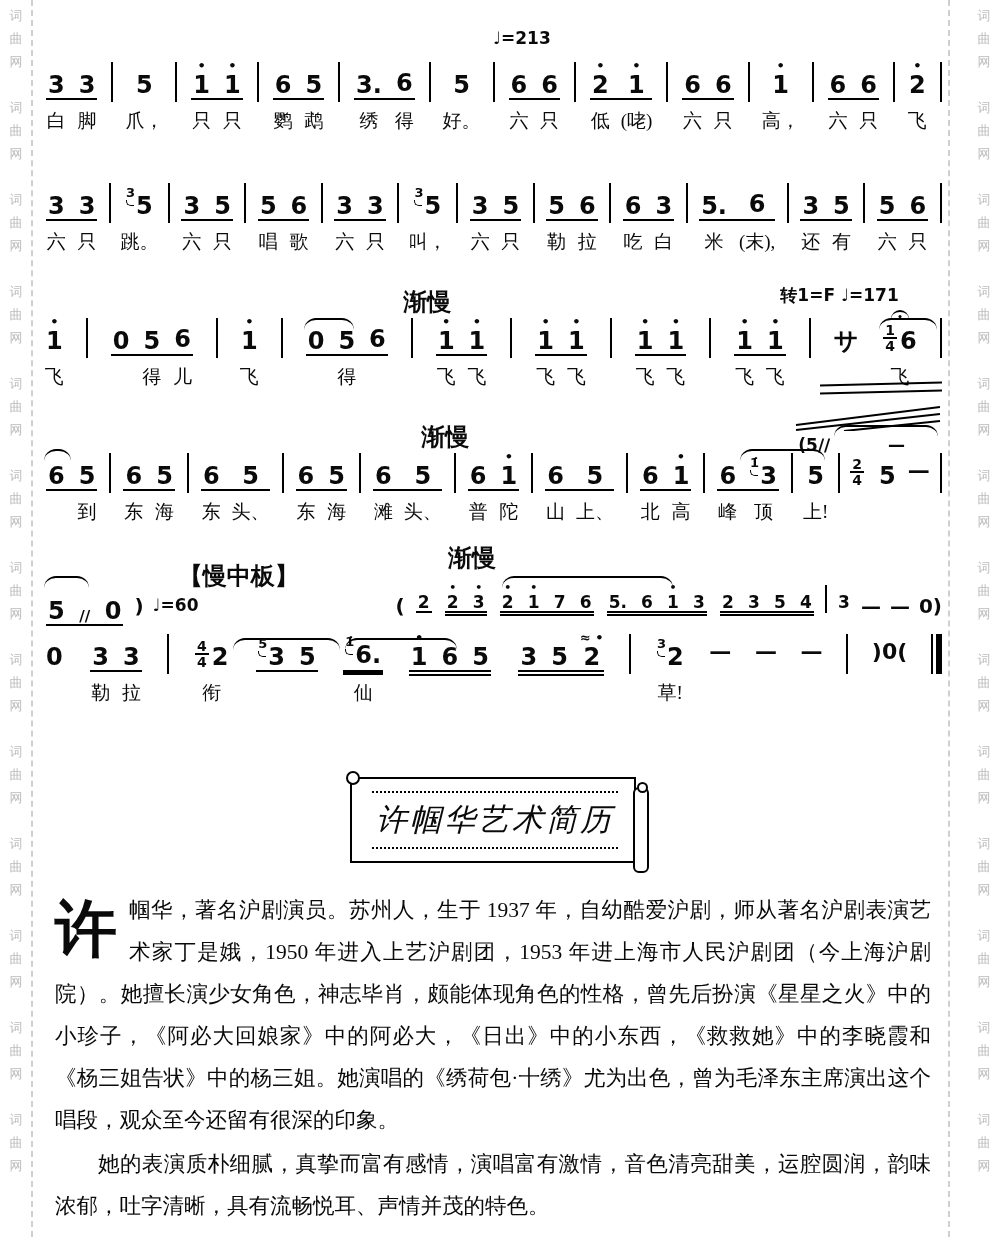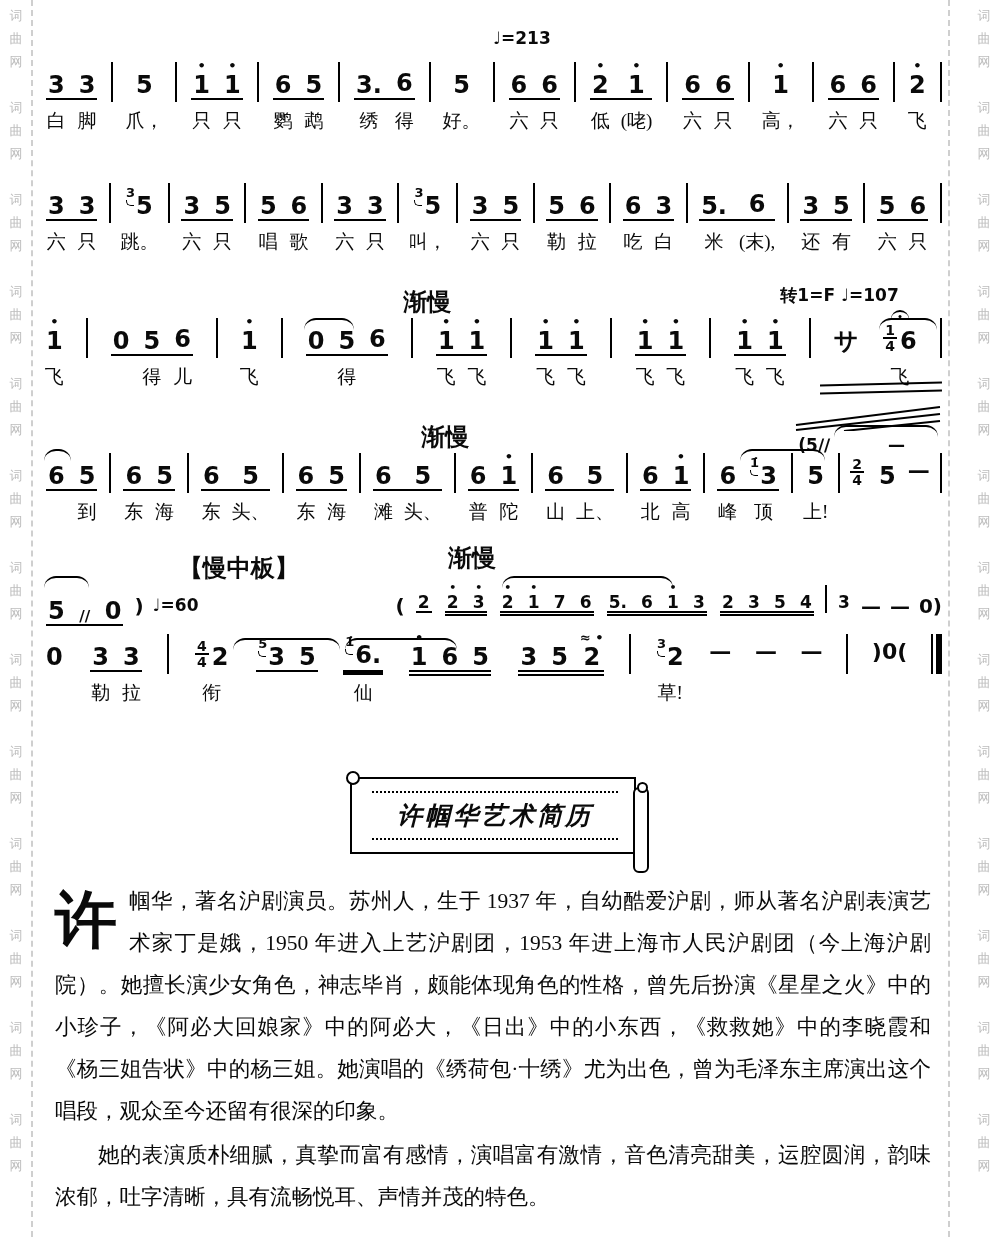--- a/index.html
+++ b/index.html
@@ -56,21 +56,21 @@
   .arc{position:absolute;height:15px;border-top:2.5px solid #000;border-radius:12px 12px 0 0;}
   .fermata{display:inline-block;width:18px;height:9px;border-top:2.5px solid #000;border-radius:9px 9px 0 0;position:relative;}
   .fermata::after{content:"";position:absolute;left:50%;top:3px;width:3px;height:3px;background:#000;border-radius:50%;transform:translateX(-50%);}
   .s3deco{position:absolute;right:0;bottom:-4px;width:122px;}
   .s3deco div{border-top:2.5px solid #000;margin-top:6px;transform:rotate(-1.5deg);}
   .s4deco{position:absolute;right:0;top:-14px;}
   
   .banner{position:relative;width:286px;margin:72px auto 0;}
   .b-rect{border:2px solid #000;padding:12px 16px 12px 20px;position:relative;background:#fff;}
   .b-dash{border-top:2px dotted #000;border-bottom:2px dotted #000;padding:6px 2px;text-align:center;}
-  .b-title{font-size:25px;font-weight:bold;letter-spacing:3px;font-style:italic;}
+  .b-title{font-size:31px;font-weight:normal;letter-spacing:3px;font-style:italic;}
   .b-knob{position:absolute;left:-6px;top:-8px;width:10px;height:10px;border:2px solid #000;border-radius:50%;background:#fff;}
   .b-roll{position:absolute;right:-15px;top:8px;width:12px;height:82px;border:2px solid #000;border-radius:6px;background:#fff;}
   .b-roll::before{content:"";position:absolute;top:-7px;left:2px;width:7px;height:7px;border:2px solid #000;border-radius:50%;background:#fff;}
   
   .bio{width:876px;margin:26px auto 0;font-size:21.5px;line-height:42px;text-align:justify;}
   .dropcap{float:left;font-size:62px;line-height:64px;font-weight:bold;padding:8px 12px 0 0;}
   .bio p{margin:0;}
   .bio p.p2{text-indent:2em;margin-top:2px;}
 </style>
 </head>
@@ -645,21 +645,21 @@
                 </div>
               </div>
               <div class="lyricd">只</div>
             </div>
           </div>
           <div class="barv"></div>
         </div>
       </div>
       <div class="system" style="margin-bottom: 30px;">
         <div class="ann" style="left: 40%; top: 2px;">渐慢</div>
-        <div class="ann tempo" style="left: 82%; top: 0px;">转1=F ♩=107</div>
+        <div class="ann tempo" style="left: 82%; top: 0px;">转1=F ♩=171</div>
         <div class="arc" style="left: 29%; width: 5.5%; top: 34px;"></div>
         <div class="arc" style="left: 93%; width: 6.5%; top: 34px;"></div>
         <div class="trow">
           <div class="tok">
             <div class="nstack">
               <div class="dotrow">•</div>
               <div class="numline">
                 <div class="num">1</div>
               </div>
             </div>
@@ -1082,21 +1082,21 @@
             </div>
           </div>
           <div class="ttext">—</div>
           <div class="barv"></div>
         </div>
         <div class="s4deco"><svg width="150" height="26">
             <path d="M4 20 L148 2 M4 25 L148 9 M52 26 L148 16" stroke="#000" stroke-width="2" fill="none"></path>
           </svg></div>
       </div>
       <div class="system" style="margin-bottom: 24px; padding-top: 34px;">
-        <div class="ann" style="left: 15%; top: 6px; text-align: center;">【慢中板】</div>
+        <div class="ann" style="left: 15%; top: 14px; text-align: center;">【慢中板】</div>
         <div class="ann" style="left: 45%; top: -4px;">渐慢</div>
         <div class="arc" style="left: 0%; width: 5%; top: 30px;"></div>
         <div class="arc" style="left: 51%; width: 19%; top: 30px;"></div>
         <div class="arc" style="left: 21%; width: 12%; top: 92px;"></div>
         <div class="arc" style="left: 33.5%; width: 12.5%; top: 92px;"></div>
         <div class="trow start">
           <div class="grp">
             <div class="beam"></div>
             <div class="tok">
               <div class="nstack">

